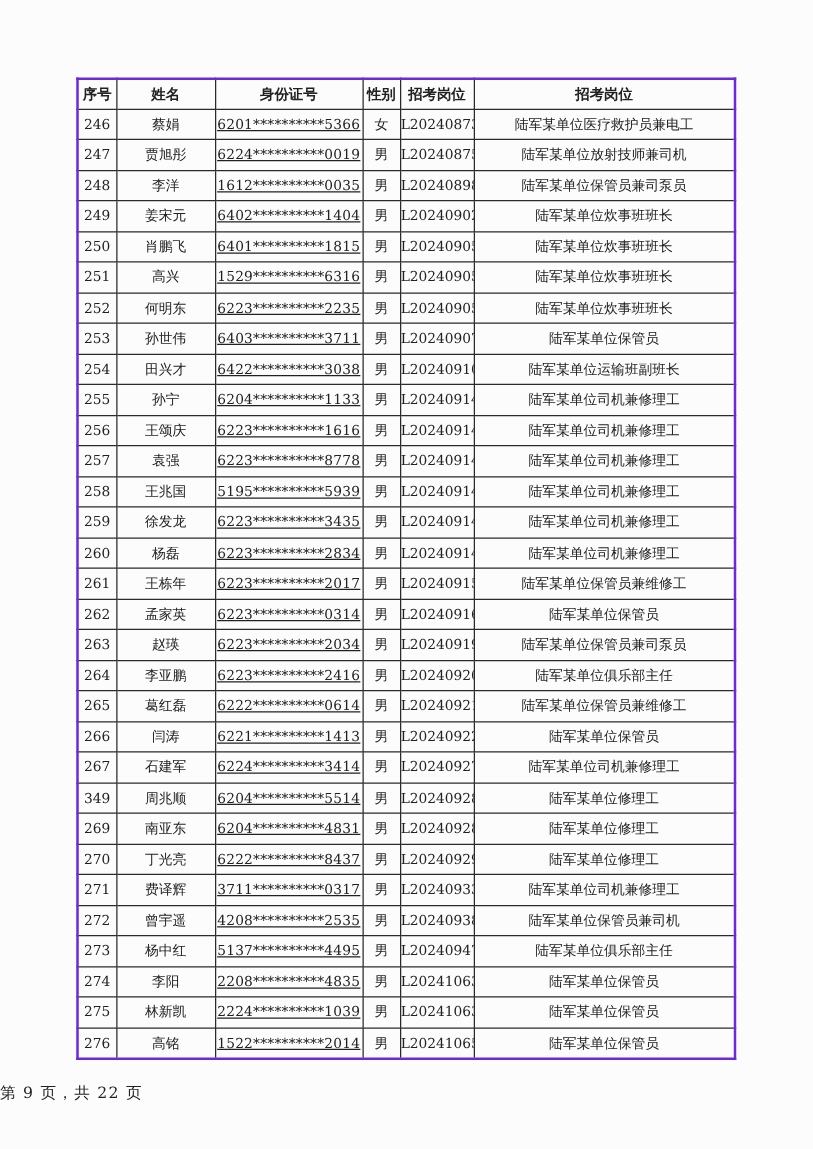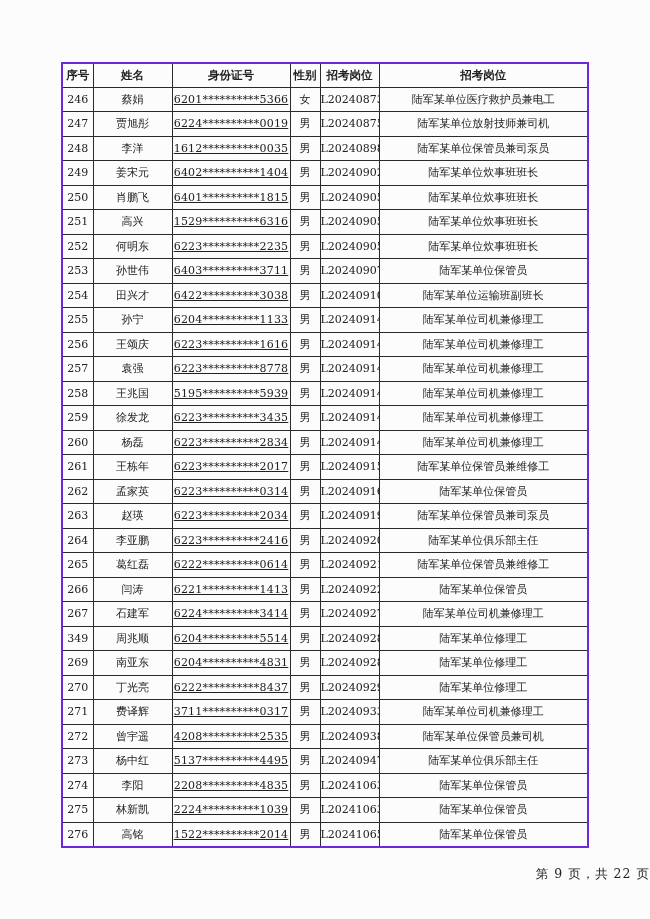--- a/index.html
+++ b/index.html
@@ -57,21 +57,21 @@
   td.cell-pos {
     text-align: left;
     padding-left: 4px;
     margin-left: 21px;
   }
   .footer {
     position: absolute;
     top: 866px;
     left: 0;
     width: 650px;
-    text-align: right;
+    text-align: left;
     font-size: 12.5px;
     letter-spacing: 1px;
     color: #222222;
   }
 </style>
 </head>
 <body>
 
 <div class="page">
 

